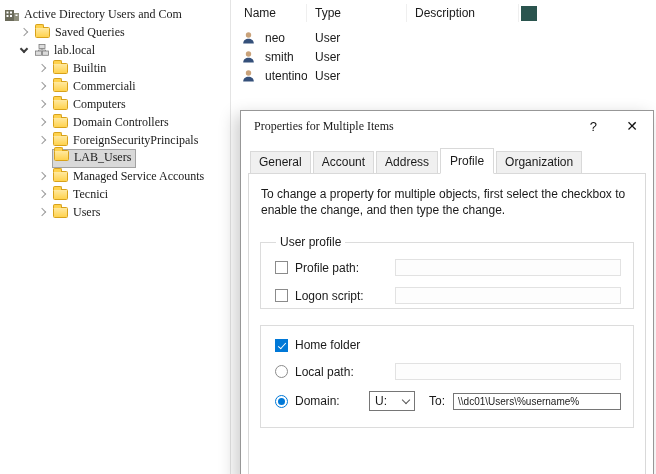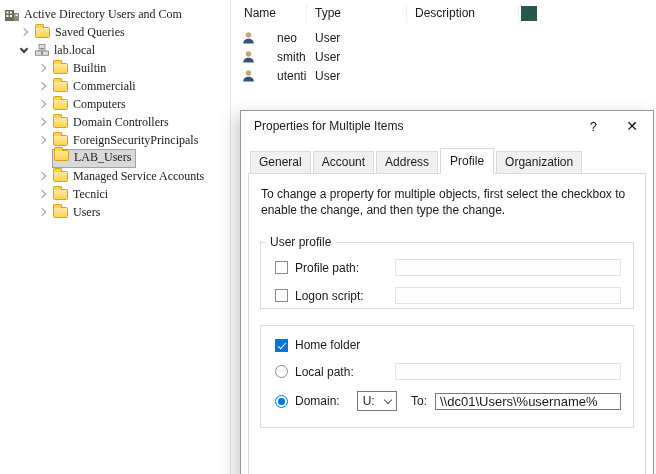--- a/index.html
+++ b/index.html
@@ -40,66 +40,66 @@
 
   
   .list-header { position:absolute; left:232px; top:3px; height:20px; display:flex; align-items:center; }
   .hcell { height:18px; display:flex; align-items:center; border-right:1px solid #efefef; }
   .hc-name { width:75px; padding-left:12px; }
   .hc-type { width:100px; padding-left:8px; }
   .hc-desc { width:112px; padding-left:8px; }
   .hsq { width:16px; height:15px; background:#2a544e; margin-left:2px; }
   .list-rows { position:absolute; left:232px; top:28px; }
   .lrow { height:19px; display:flex; align-items:center; }
-  .cell-name { width:75px; padding-left:10px; display:flex; align-items:center; gap:17px; overflow:hidden; }
+  .cell-name { width:75px; padding-left:10px; display:flex; align-items:center; gap:5px; overflow:hidden; }
   .cell-type { width:100px; padding-left:8px; }
   .cell-desc { width:112px; padding-left:8px; }
 
   
   .dialog {
     position:absolute; left:240px; top:110px; width:414px; height:372px;
     background:#fff; border:1px solid #979797; overflow:hidden;
     box-shadow:-5px 5px 16px rgba(0,0,0,0.20);
   }
   .dlg-titlebar { height:30px; display:flex; align-items:center; padding:0 15px 0 13px; }
-  .dlg-title { flex:1; font-size:12px; }
+  .dlg-title { flex:1; font-size:12px;font-family:Liberation Serif, serif; }
   .dlg-help { width:18px; text-align:center; font-size:13px; margin-right:24px; color:#111; }
   .dlg-close { font-size:14px; color:#111; }
 
   .tabstrip { display:flex; align-items:flex-end; margin:7px 7px -1px 9px; position:relative; z-index:2; }
   .tab { background:#f0f0f0; border:1px solid #d9d9d9; padding:3px 8px 4px; margin-right:2px; font-size:12px; }
   .tab.active { background:#fff; border-bottom-color:#fff; padding:5px 9px 5px; }
 
   .tabpage {
     margin:0 7px; border:1px solid #d9d9d9; background:#fff;
     min-height:360px; position:relative; z-index:1; padding-top:2px;
   }
   .instr { padding:10px 12px 0 12px; font-size:12px; line-height:16px; }
 
   .group { position:relative; border:1px solid #dcdcdc; margin:24px 11px 0 11px; padding:16px 12px 2px 14px; }
   .group2 { margin-top:16px; padding:12px 12px 14px 14px; }
-  .group-label { position:absolute; top:-8px; left:5px; background:#fff; padding:0 4px; font-size:12px; }
+  .group-label { position:absolute; top:-8px; left:15px; background:#fff; padding:0 4px; font-size:12px; }
 
   .frow { display:flex; align-items:center; margin-bottom:11px; font-size:12px; }
   .frow:last-child { margin-bottom:2px; }
   .cb { width:13px; height:13px; border:1px solid #8b8b8b; background:#fff; margin-right:7px; flex:none; position:relative; }
   .cb.checked { background:#0078d7; border-color:#0078d7; }
   .cb.checked::after {
     content:""; position:absolute; left:4px; top:1px; width:3px; height:7px;
     border-right:1.6px solid #fff; border-bottom:1.6px solid #fff; transform:rotate(42deg);
   }
   .rb { width:13px; height:13px; border:1px solid #8b8b8b; border-radius:50%; background:#fff; margin-right:7px; flex:none; position:relative; }
   .rb.checked { border-color:#0078d7; }
   .rb.checked::after { content:""; position:absolute; left:2px; top:2px; right:2px; bottom:2px; border-radius:50%; background:#0078d7; }
 
   .fl { width:100px; }
   .fl-connect { width:74px; }
   .tb {
     flex:1; height:17px; border:1px solid #e2e2e2; background:#fdfdfd;
-    font-family:"Liberation Sans", sans-serif; font-size:13px; padding:0 4px; color:#1a1a1a; outline:none;
+    font-family:"Liberation Sans", sans-serif; font-size:10px; padding:0 4px; color:#1a1a1a; outline:none;
   }
   .tb.en { border-color:#767676; background:#fff; }
   .dd { width:46px; height:20px; border:1px solid #767676; background:#fff; display:flex; align-items:center; padding:0 5px; }
   .ddtext { flex:1; font-size:12px; }
   .ddchev { width:6px; height:6px; border-right:1.4px solid #555; border-bottom:1.4px solid #555; transform:rotate(45deg); margin-top:-3px; }
   .tolabel { margin:0 8px 0 14px; }
 </style>
 </head>
 <body>
 

